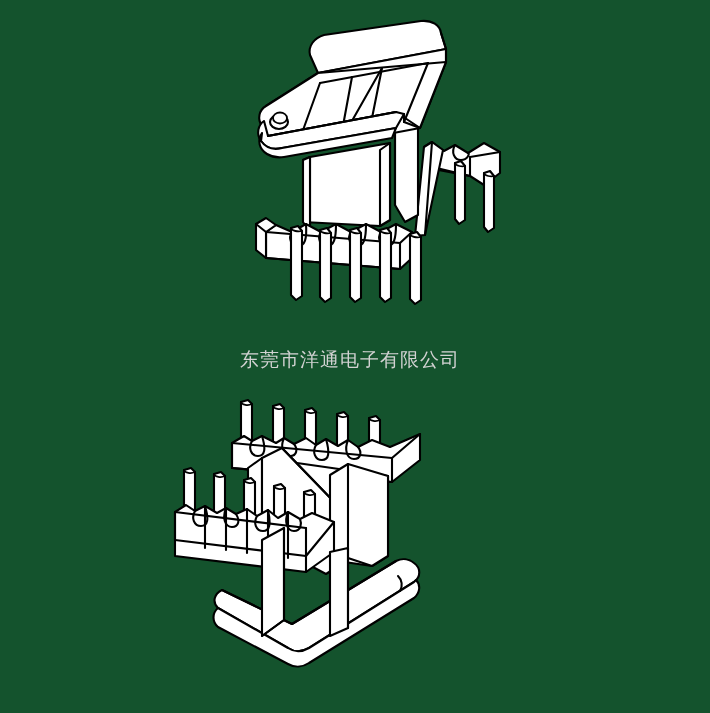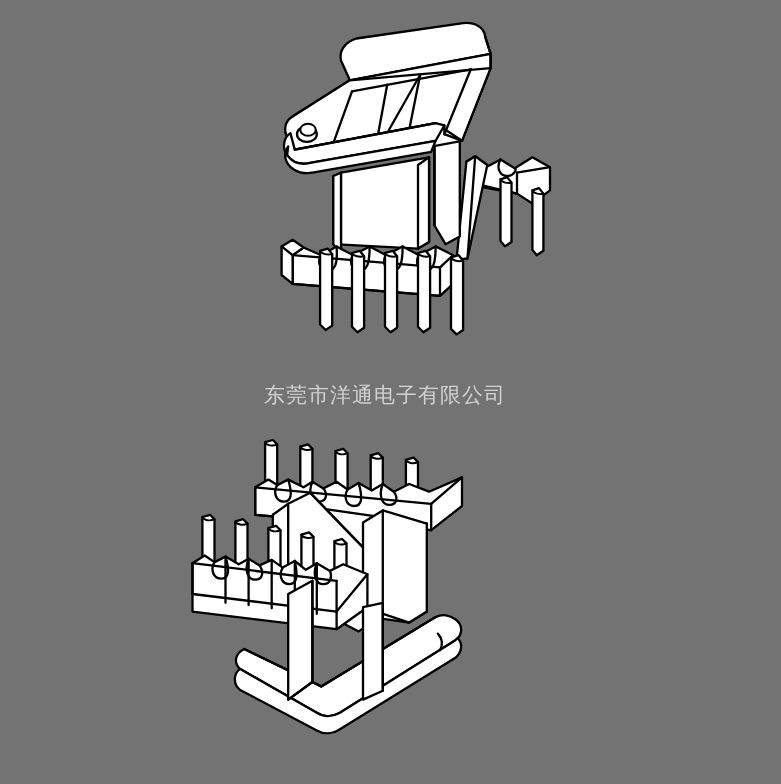--- a/index.html
+++ b/index.html
@@ -12,21 +12,21 @@
     height: 713px;
     position: relative;
     overflow: hidden;
     font-family: "DejaVu Sans", "Liberation Sans", sans-serif;
   }
   #stage {
     position: absolute;
     left: 0; top: 0;
     width: 710px;
     height: 713px;
-    background: #737373;
+    background: #14532d;
   }
   svg.art {
     position: absolute;
     left: 0; top: 0;
     width: 710px;
     height: 713px;
     display: block;
   }
   .fill-w { fill: #ffffff; }
   .nofill { fill: none; }

